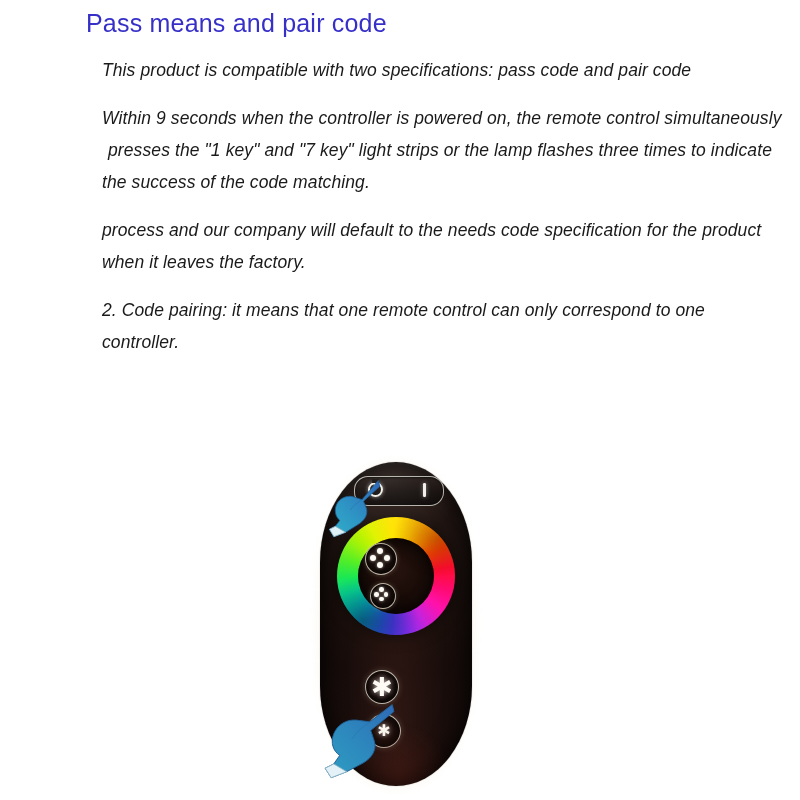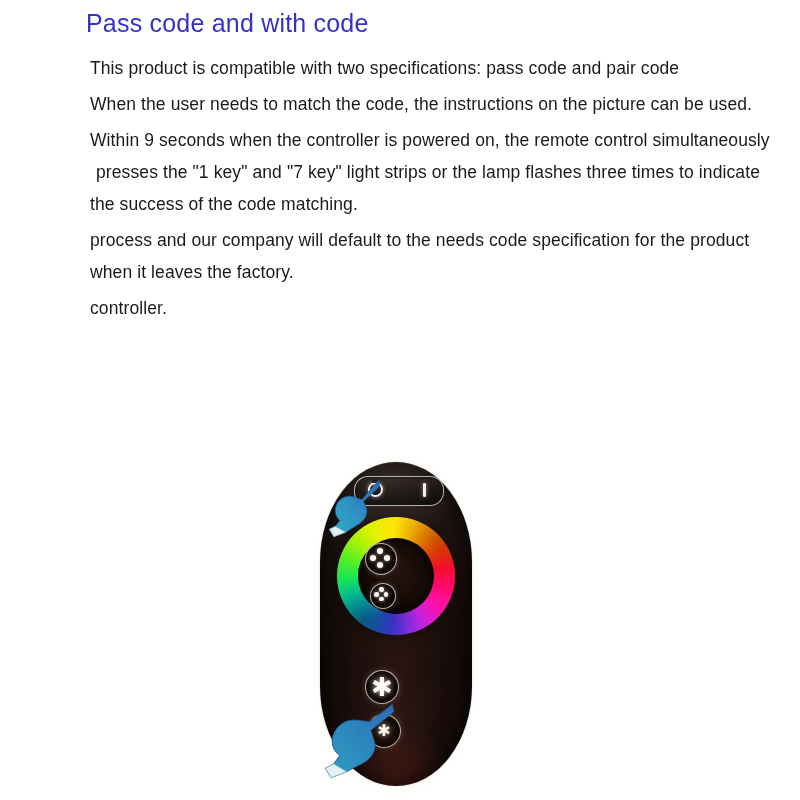--- a/index.html
+++ b/index.html
@@ -34,21 +34,22 @@
     margin: 0 0 14px 0;
     line-height: 30px;
     white-space: nowrap;
   }
 
   .para {
     font-size: 17.5px;
     line-height: 32px;
     color: #1a1a1a;
     letter-spacing: 0.1px;
-    margin: 4px;
+    margin: 16px;
+    font-style: italic;
   }
   .para .ln {
     display: block;
     white-space: nowrap;
   }
   .para .ln.indent {
     padding-left: 6px;
   }
 
   
@@ -279,46 +280,44 @@
     pointer-events: none;
   }
   .hand-top  { left: 19px; top: 24px;  width: 74px;  height: 74px; }
   .hand-bottom { left: 14px; top: 244px; width: 86px; height: 86px; }
 </style>
 </head>
 <body>
 
 <div class="doc">
 
-  <h1 class="doc-title">Pass code and with code</h1>
+  <h1 class="doc-title">Pass means and pair code</h1>
 
   <p class="para">
     <span class="ln">This product is compatible with two specifications: pass code and pair code</span>
   </p>
 
-  <p class="para">
-    <span class="ln">When the user needs to match the code, the instructions on the picture can be used.</span>
-  </p>
 
   <p class="para">
     <span class="ln">Within 9 seconds when the controller is powered on, the remote control simultaneously</span>
     <span class="ln indent"> presses the "1 key" and "7 key" light strips or the lamp flashes three times to indicate</span>
     <span class="ln">the success of the code matching.</span>
   </p>
 
   <p class="para">
     <span class="ln">process and our company will default to the needs code specification for the product</span>
     <span class="ln">when it leaves the factory.</span>
   </p>
 
 
   <p class="para">
   </p>
 
   <p class="para">
+    <span class="ln">2. Code pairing: it means that one remote control can only correspond to one</span>
     <span class="ln">controller.</span>
   </p>
 
 </div>
 
 <div class="remote-photo">
 
   <div class="remote-glow"></div>
 
   <div class="remote-body">

